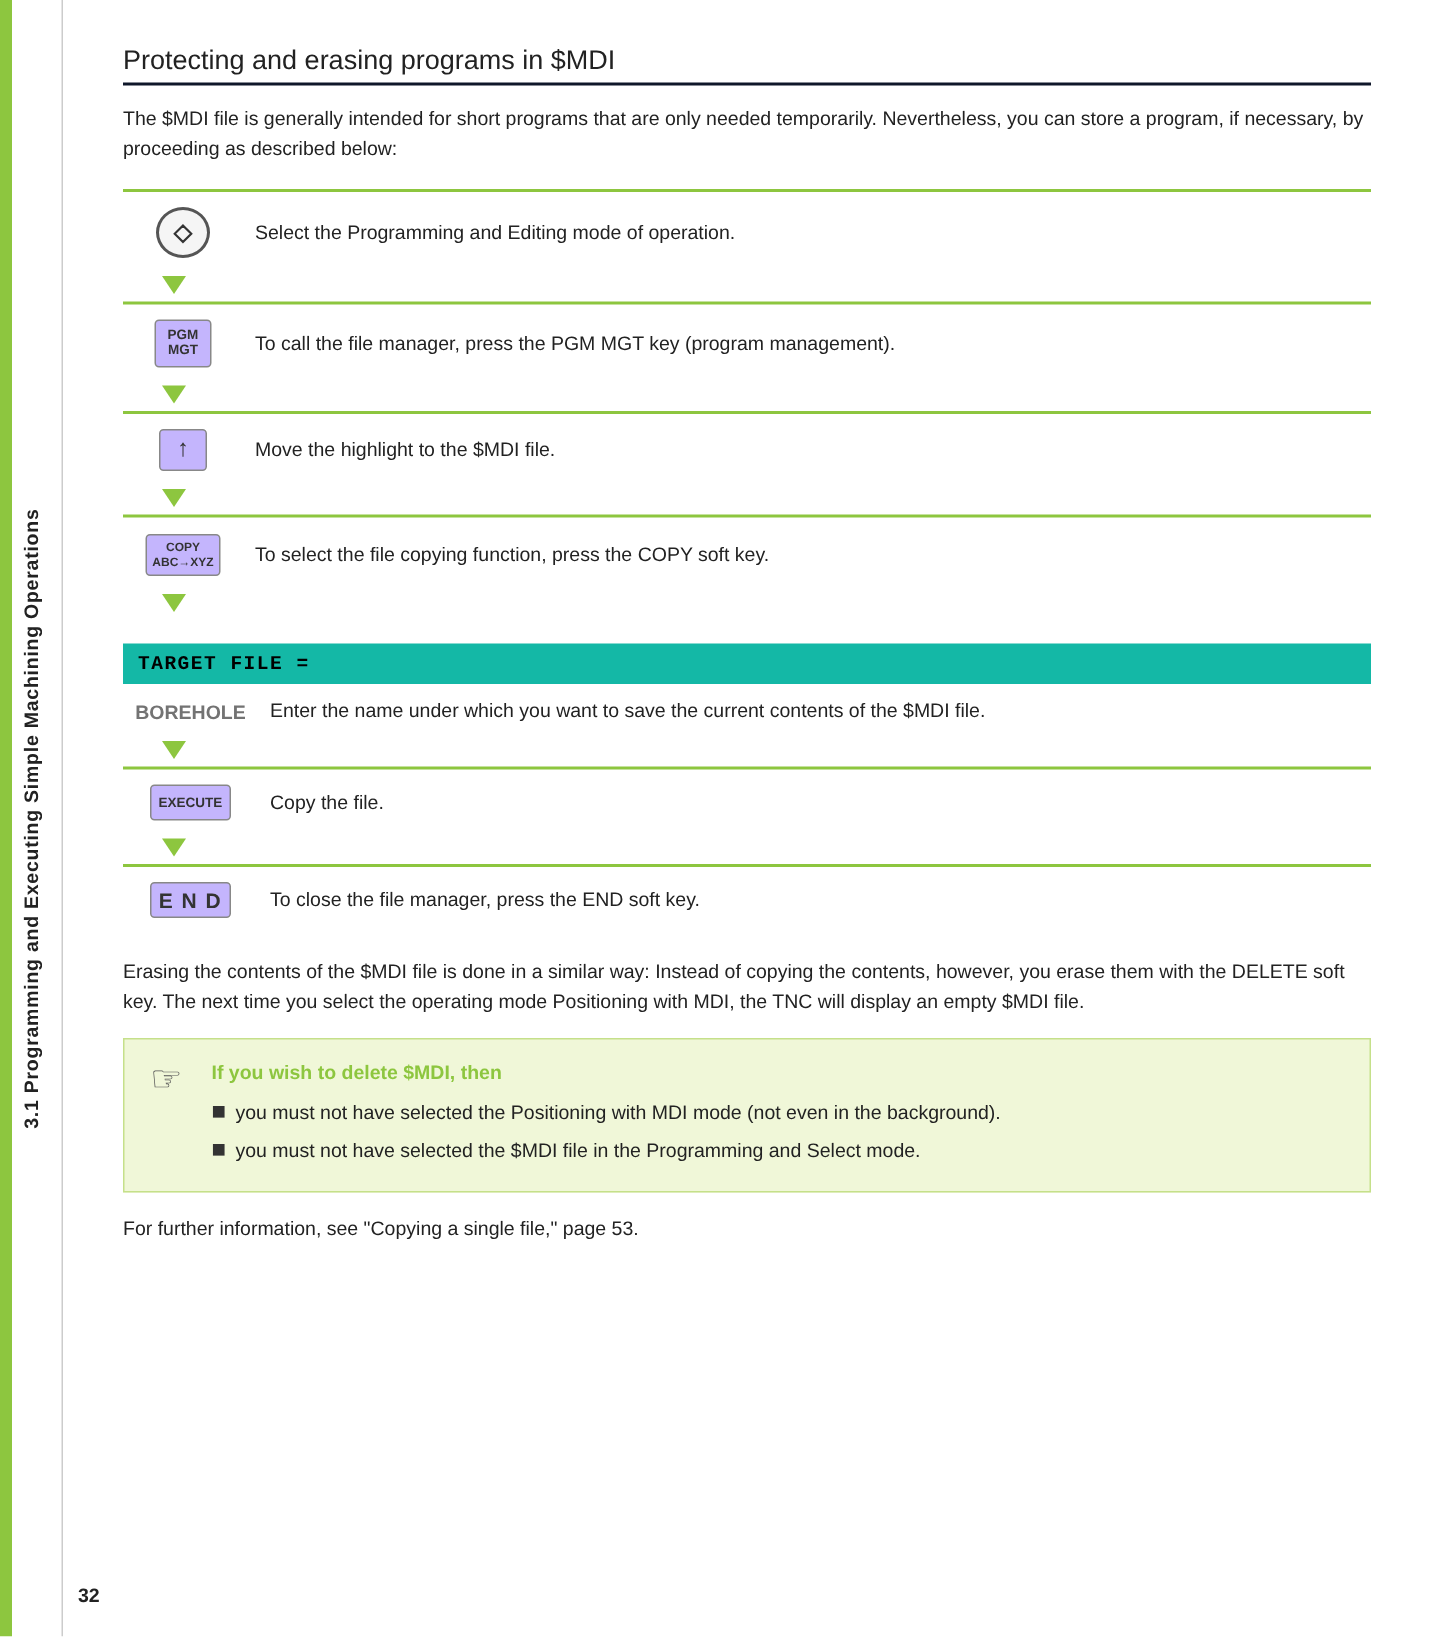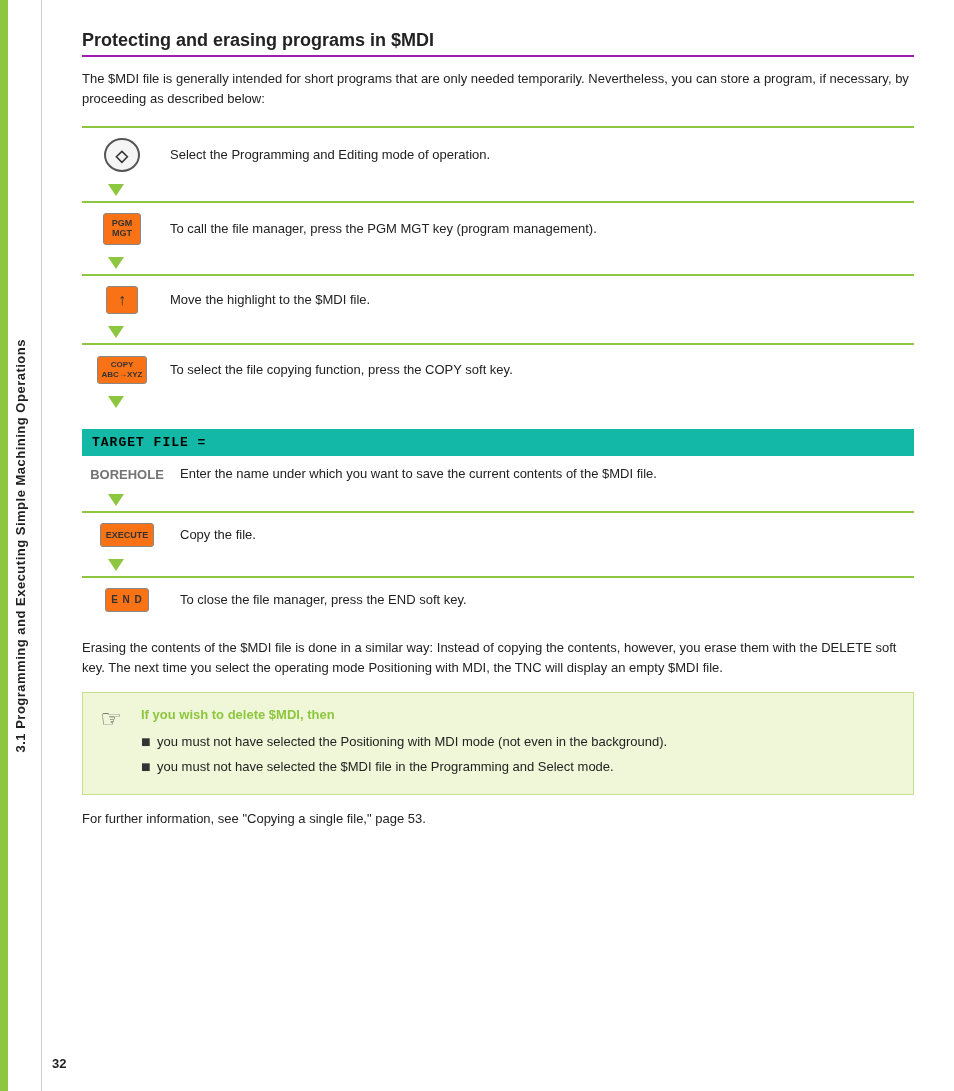--- a/index.html
+++ b/index.html
@@ -47,24 +47,24 @@
 
     
     .main {
       margin-left: 52px;
       padding: 30px 40px 30px 30px;
       max-width: 902px;
     }
 
     .page-title {
       font-size: 18px;
-      font-weight: bold;
+      font-weight: normal;
       color: #222;
       margin-bottom: 12px;
-      border-bottom: 2px solid #a21caf;
+      border-bottom: 2px solid #0f172a;
       padding-bottom: 4px;
     }
 
     .intro-text {
       font-size: 13px;
       color: #222;
       margin-bottom: 18px;
       line-height: 1.5;
     }
 
@@ -101,21 +101,21 @@
       display: inline-block;
       margin: 2px auto;
     }
 
     
     .icon-btn {
       display: inline-flex;
       align-items: center;
       justify-content: center;
       border: 1.5px solid #888;
-      background: #f97316;
+      background: #c4b5fd;
       border-radius: 3px;
       font-size: 10px;
       font-weight: bold;
       color: #333;
       padding: 3px 5px;
       min-width: 36px;
       min-height: 28px;
     }
     .icon-btn.circular {
       border-radius: 50%;
@@ -137,21 +137,21 @@
       font-size: 9px;
       min-width: 46px;
       min-height: 28px;
     }
     .icon-btn.execute-btn {
       font-size: 9px;
       min-width: 50px;
       min-height: 24px;
     }
     .icon-btn.end-btn {
-      font-size: 10px;
+      font-size: 14px;
       min-width: 36px;
       min-height: 24px;
       letter-spacing: 1px;
     }
     .icon-btn.up-arrow-btn {
       font-size: 16px;
       min-width: 32px;
       min-height: 28px;
     }
 

